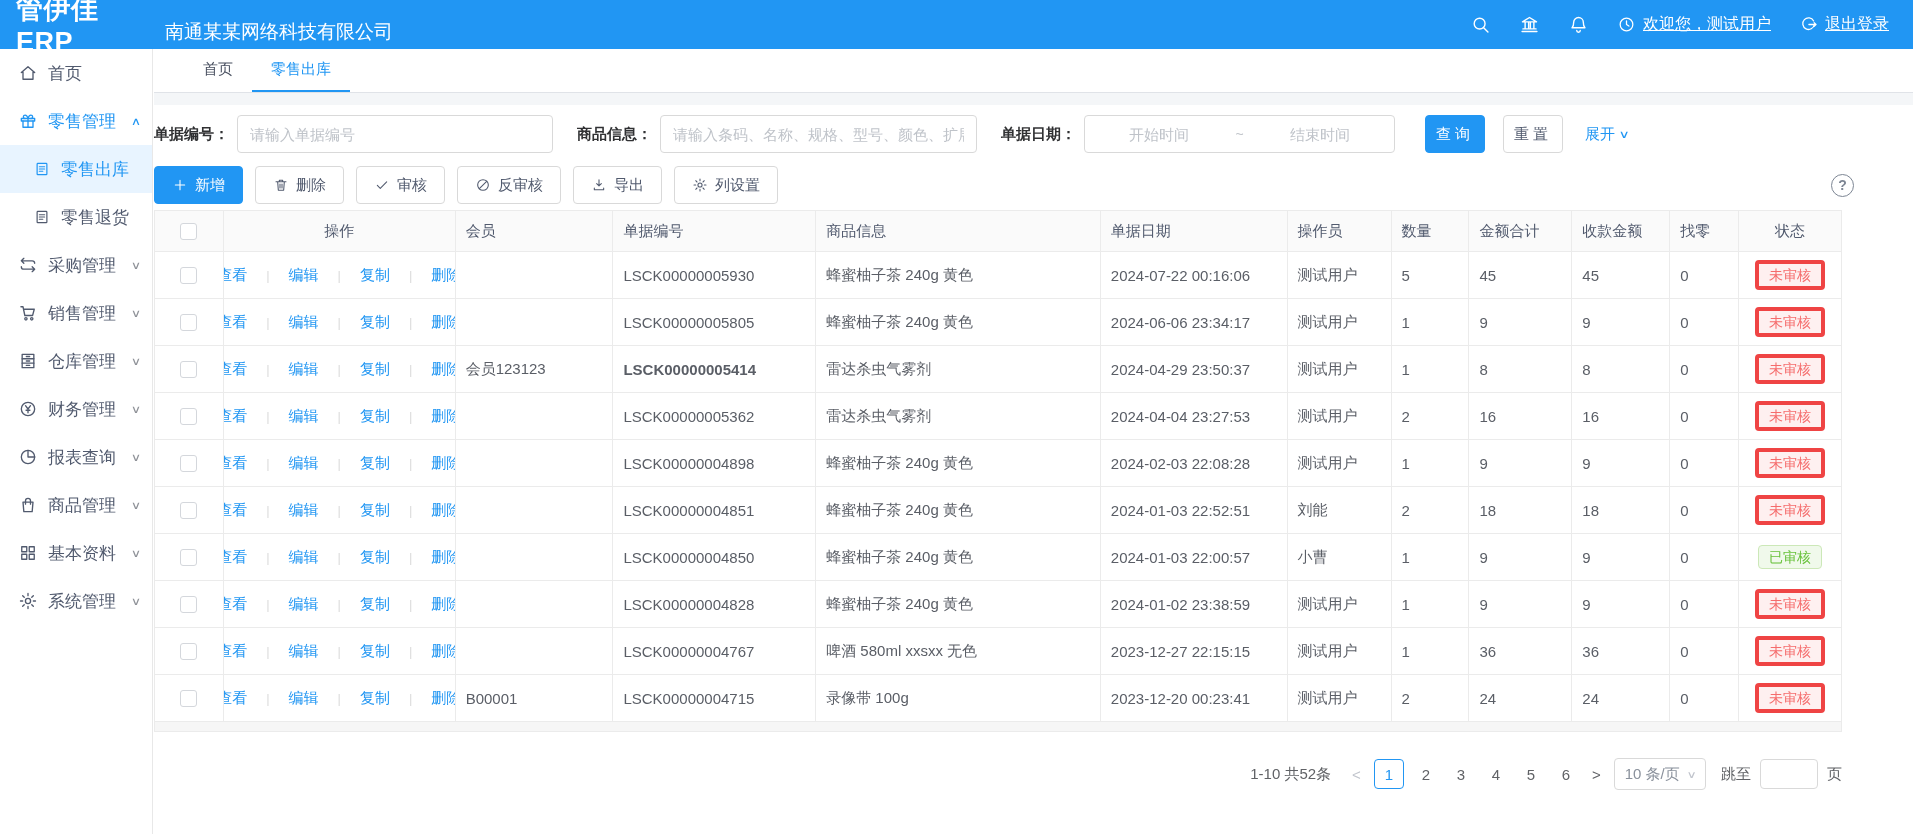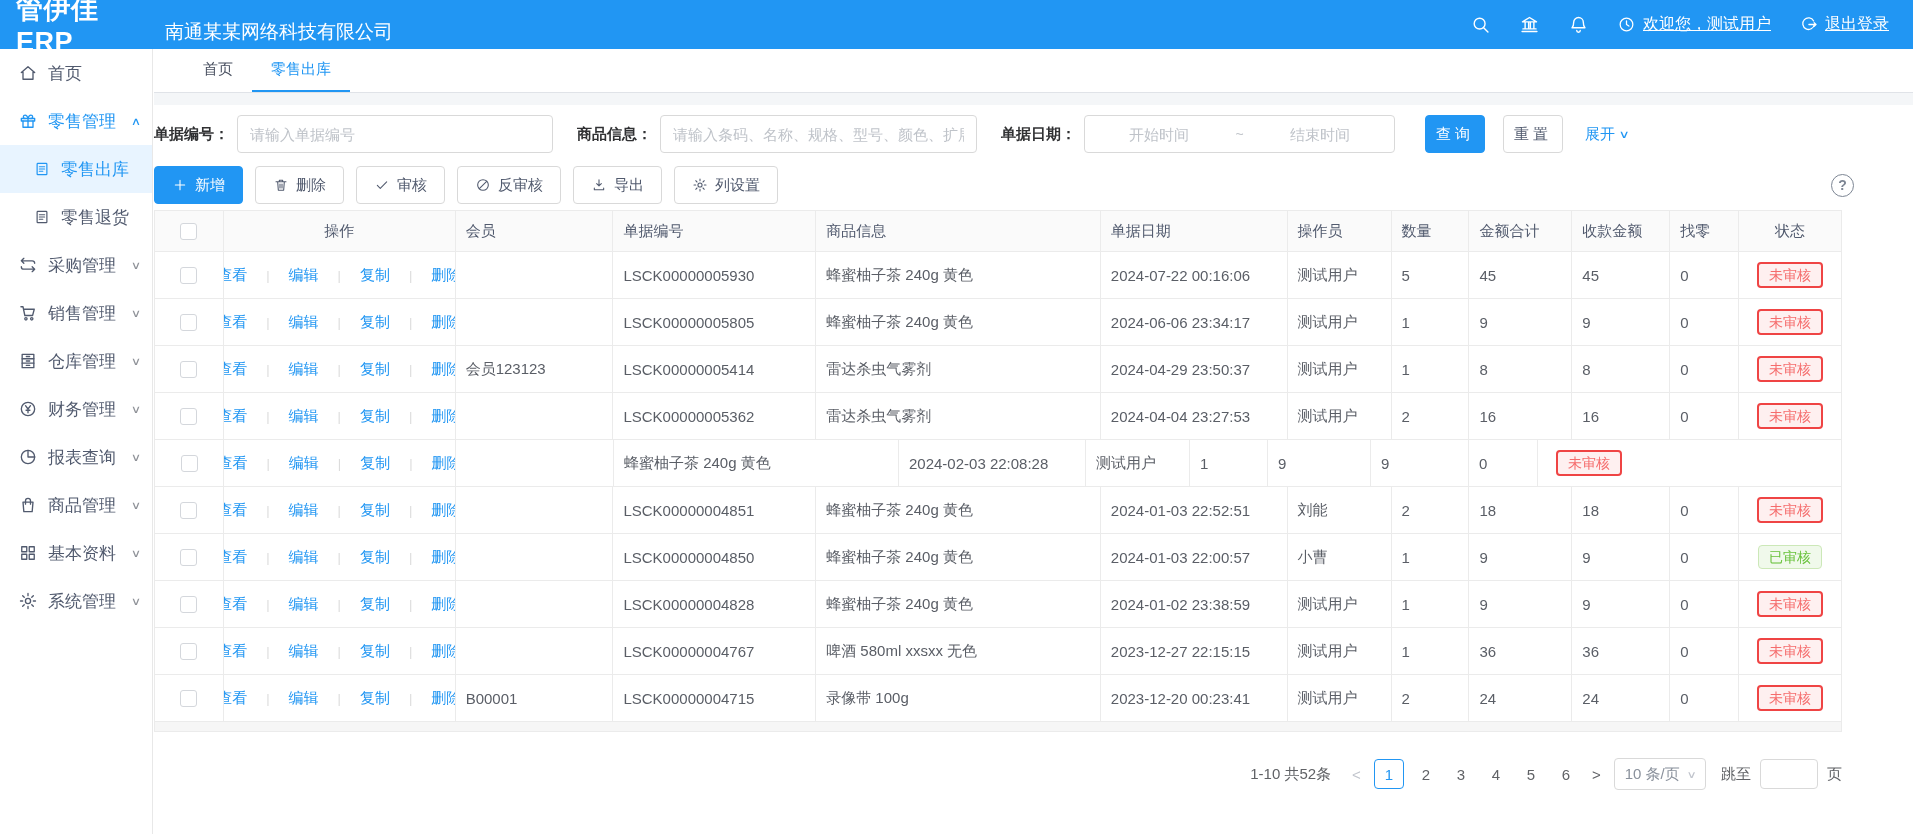--- a/index.html
+++ b/index.html
@@ -71,21 +71,21 @@
   .tr.head { background:#fafafa; height:41px; color:#515a6e; }
   .tr.body-row { height:47px; color:#5a5e66; background:#fff; }
   .td { display:flex; align-items:center; padding:0 10px; border-right:1px solid #ebebeb; overflow:hidden; white-space:nowrap; }
   .td:last-child { border-right:none; }
   .td.center { justify-content:center; padding:0 4px; }
   .checkbox { width:17px; height:17px; border:1px solid #d4d7dc; border-radius:3px; background:#fff; cursor:pointer; }
   .actions { gap:12px; }
   .actions a { color:#2196f3; text-decoration:none; cursor:pointer; }
   .actions .sep { color:#dcdcdc; margin:0 7px; font-size:13px; }
   .badge { padding:4px 10px; border-radius:4px; font-size:14px; line-height:1; }
-  .badge-unaudited { color:#f56c6c; background:#fef0f0; border:2px solid #ef4444; }
+  .badge-unaudited { color:#f56c6c; background:#fef0f0; border:4px solid #ef4444; }
   .badge-audited   { color:#67c23a; background:#f0f9eb; border:1px solid #cce8b8; }
   .scroll-strip { width:1688px; height:10px; background:#f6f6f6; border:1px solid #ebebeb; border-top:none; }
   
   .pagination { margin-top:26px; width:1688px; display:flex; justify-content:flex-end;
     align-items:center; gap:9px; font-size:15px; color:#606266; }
   .pg-total { margin-right:8px; }
   .pg-arrow { color:#c0c4cc; font-size:15px; cursor:pointer; padding:0 4px; }
   .pg-arrow.next { color:#606266; }
   .pg-num { min-width:26px; height:30px; display:flex; align-items:center; justify-content:center; cursor:pointer; }
   .pg-num.current { border:1px solid #2196f3; color:#2196f3; border-radius:4px; width:30px; background:#fff; }
@@ -418,21 +418,21 @@
           <div class="td center actions" style="width: 232px;">
             <a>查看</a>
             <span class="sep">|</span>
             <a>编辑</a>
             <span class="sep">|</span>
             <a>复制</a>
             <span class="sep">|</span>
             <a>删除</a>
           </div>
           <div class="td" style="width: 158px;">会员123123</div>
-          <div class="td" style="width: 203px;">LSCK00000005414</div>
+          <div class="td" style="width: 203px; font-weight: bold;">LSCK00000005414</div>
           <div class="td" style="width: 285px;">雷达杀虫气雾剂</div>
           <div class="td" style="width: 187px;">2024-04-29 23:50:37</div>
           <div class="td" style="width: 104px;">测试用户</div>
           <div class="td" style="width: 78px;">1</div>
           <div class="td" style="width: 103px;">8</div>
           <div class="td" style="width: 98px;">8</div>
           <div class="td" style="width: 69px;">0</div>
           <div class="td center" style="width: 102px;">
             <span class="badge badge-unaudited">未审核</span>
           </div>
@@ -470,20 +470,21 @@
           <div class="td center actions" style="width: 232px;">
             <a>查看</a>
             <span class="sep">|</span>
             <a>编辑</a>
             <span class="sep">|</span>
             <a>复制</a>
             <span class="sep">|</span>
             <a>删除</a>
           </div>
           <div class="td" style="width: 158px;"></div>
+          <div class="td" style="width: 203px;">LSCK00000004898</div>
           <div class="td" style="width: 285px;">蜂蜜柚子茶 240g 黄色</div>
           <div class="td" style="width: 187px;">2024-02-03 22:08:28</div>
           <div class="td" style="width: 104px;">测试用户</div>
           <div class="td" style="width: 78px;">1</div>
           <div class="td" style="width: 103px;">9</div>
           <div class="td" style="width: 98px;">9</div>
           <div class="td" style="width: 69px;">0</div>
           <div class="td center" style="width: 102px;">
             <span class="badge badge-unaudited">未审核</span>
           </div>

